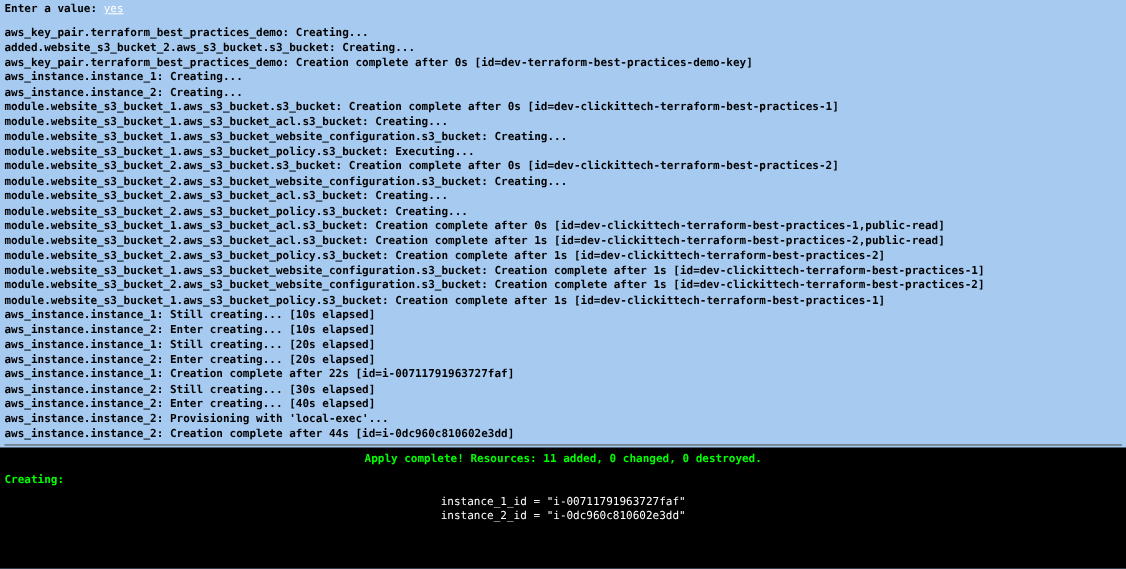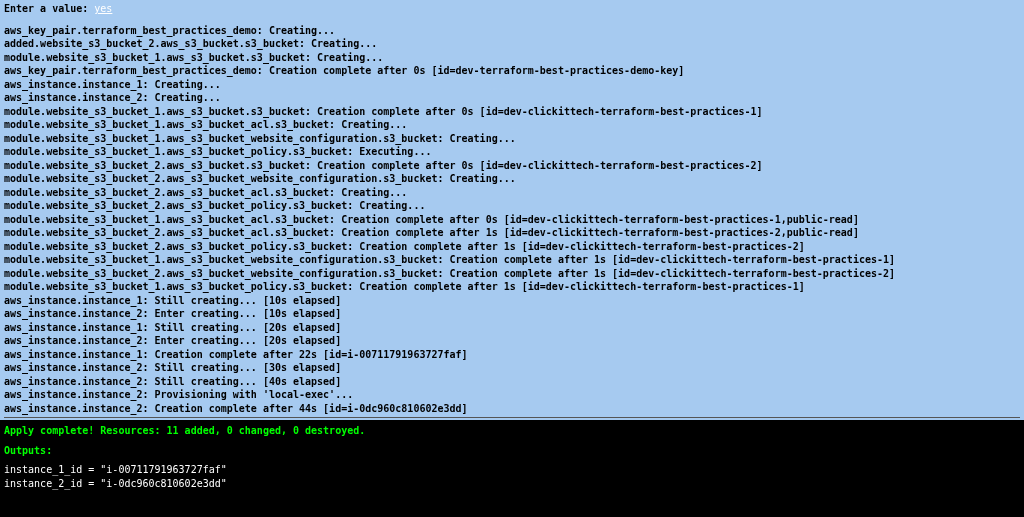--- a/index.html
+++ b/index.html
@@ -22,35 +22,34 @@
     .top-section .yes { color: #fff; font-weight: normal; text-decoration: underline; }
     .top-section .lighter { color: #7a8fa6; font-weight: bold; }
     .top-section .line { white-space: pre; }
     .bot-section {
       background: #000;
       color: #fff;
       padding: 4px;
       font-weight: normal;
     }
     .bot-section .green { color: #00ff00; font-weight: bold; }
-    .bot-section .line { white-space: pre; }
+    .bot-section .line { white-space: pre; text-align: center; }
     .bot-section .outputs { color: #00ff00; font-weight: bold; margin: 6px 0; }
     .hr-line { border-top: 1px solid #555; margin-top: 2px; }
   </style>
 </head>
 <body>
 
 <div class="top-section">
   <div class="prompt-line">
     <span>  Enter a value: </span><span class="yes">yes</span>
   </div>
   <div id="top-lines-container">
       <div class="line">aws_key_pair.terraform_best_practices_demo: Creating...</div>
       <div class="line">added.website_s3_bucket_2.aws_s3_bucket.s3_bucket: Creating...</div>
-      <div class="line">module.website_s3_bucket_1.aws_s3_bucket.s3_bucket: Creating...</div>
       <div class="line">aws_key_pair.terraform_best_practices_demo: Creation complete after 0s [id=dev-terraform-best-practices-demo-key]</div>
       <div class="line">aws_instance.instance_1: Creating...</div>
       <div class="line">aws_instance.instance_2: Creating...</div>
       <div class="line">module.website_s3_bucket_1.aws_s3_bucket.s3_bucket: Creation complete after 0s [id=dev-clickittech-terraform-best-practices-1]</div>
       <div class="line">module.website_s3_bucket_1.aws_s3_bucket_acl.s3_bucket: Creating...</div>
       <div class="line">module.website_s3_bucket_1.aws_s3_bucket_website_configuration.s3_bucket: Creating...</div>
       <div class="line">module.website_s3_bucket_1.aws_s3_bucket_policy.s3_bucket: Executing...</div>
       <div class="line">module.website_s3_bucket_2.aws_s3_bucket.s3_bucket: Creation complete after 0s [id=dev-clickittech-terraform-best-practices-2]</div>
       <div class="line">module.website_s3_bucket_2.aws_s3_bucket_website_configuration.s3_bucket: Creating...</div>
       <div class="line">module.website_s3_bucket_2.aws_s3_bucket_acl.s3_bucket: Creating...</div>
@@ -60,28 +59,28 @@
       <div class="line">module.website_s3_bucket_2.aws_s3_bucket_policy.s3_bucket: Creation complete after 1s [id=dev-clickittech-terraform-best-practices-2]</div>
       <div class="line">module.website_s3_bucket_1.aws_s3_bucket_website_configuration.s3_bucket: Creation complete after 1s [id=dev-clickittech-terraform-best-practices-1]</div>
       <div class="line">module.website_s3_bucket_2.aws_s3_bucket_website_configuration.s3_bucket: Creation complete after 1s [id=dev-clickittech-terraform-best-practices-2]</div>
       <div class="line">module.website_s3_bucket_1.aws_s3_bucket_policy.s3_bucket: Creation complete after 1s [id=dev-clickittech-terraform-best-practices-1]</div>
       <div class="line">aws_instance.instance_1: Still creating... [10s elapsed]</div>
       <div class="line">aws_instance.instance_2: Enter creating... [10s elapsed]</div>
       <div class="line">aws_instance.instance_1: Still creating... [20s elapsed]</div>
       <div class="line">aws_instance.instance_2: Enter creating... [20s elapsed]</div>
       <div class="line">aws_instance.instance_1: Creation complete after 22s [id=i-00711791963727faf]</div>
       <div class="line">aws_instance.instance_2: Still creating... [30s elapsed]</div>
-      <div class="line">aws_instance.instance_2: Still creating... [40s elapsed]</div>
+      <div class="line">aws_instance.instance_2: Enter creating... [40s elapsed]</div>
       <div class="line">aws_instance.instance_2: Provisioning with 'local-exec'...</div>
       <div class="line">aws_instance.instance_2: Creation complete after 44s [id=i-0dc960c810602e3dd]</div>
     </div>
   <div class="hr-line"></div>
 </div>
 
 <div class="bot-section">
   <div class="line green">Apply complete! Resources: 11 added, 0 changed, 0 destroyed.</div>
-  <div class="outputs">Outputs:</div>
+  <div class="outputs">Creating:</div>
   <div id="outputs-container">
       <div class="line">instance_1_id = "i-00711791963727faf"</div>
       <div class="line">instance_2_id = "i-0dc960c810602e3dd"</div>
     </div>
 
 </div>
 
 </body></html>

